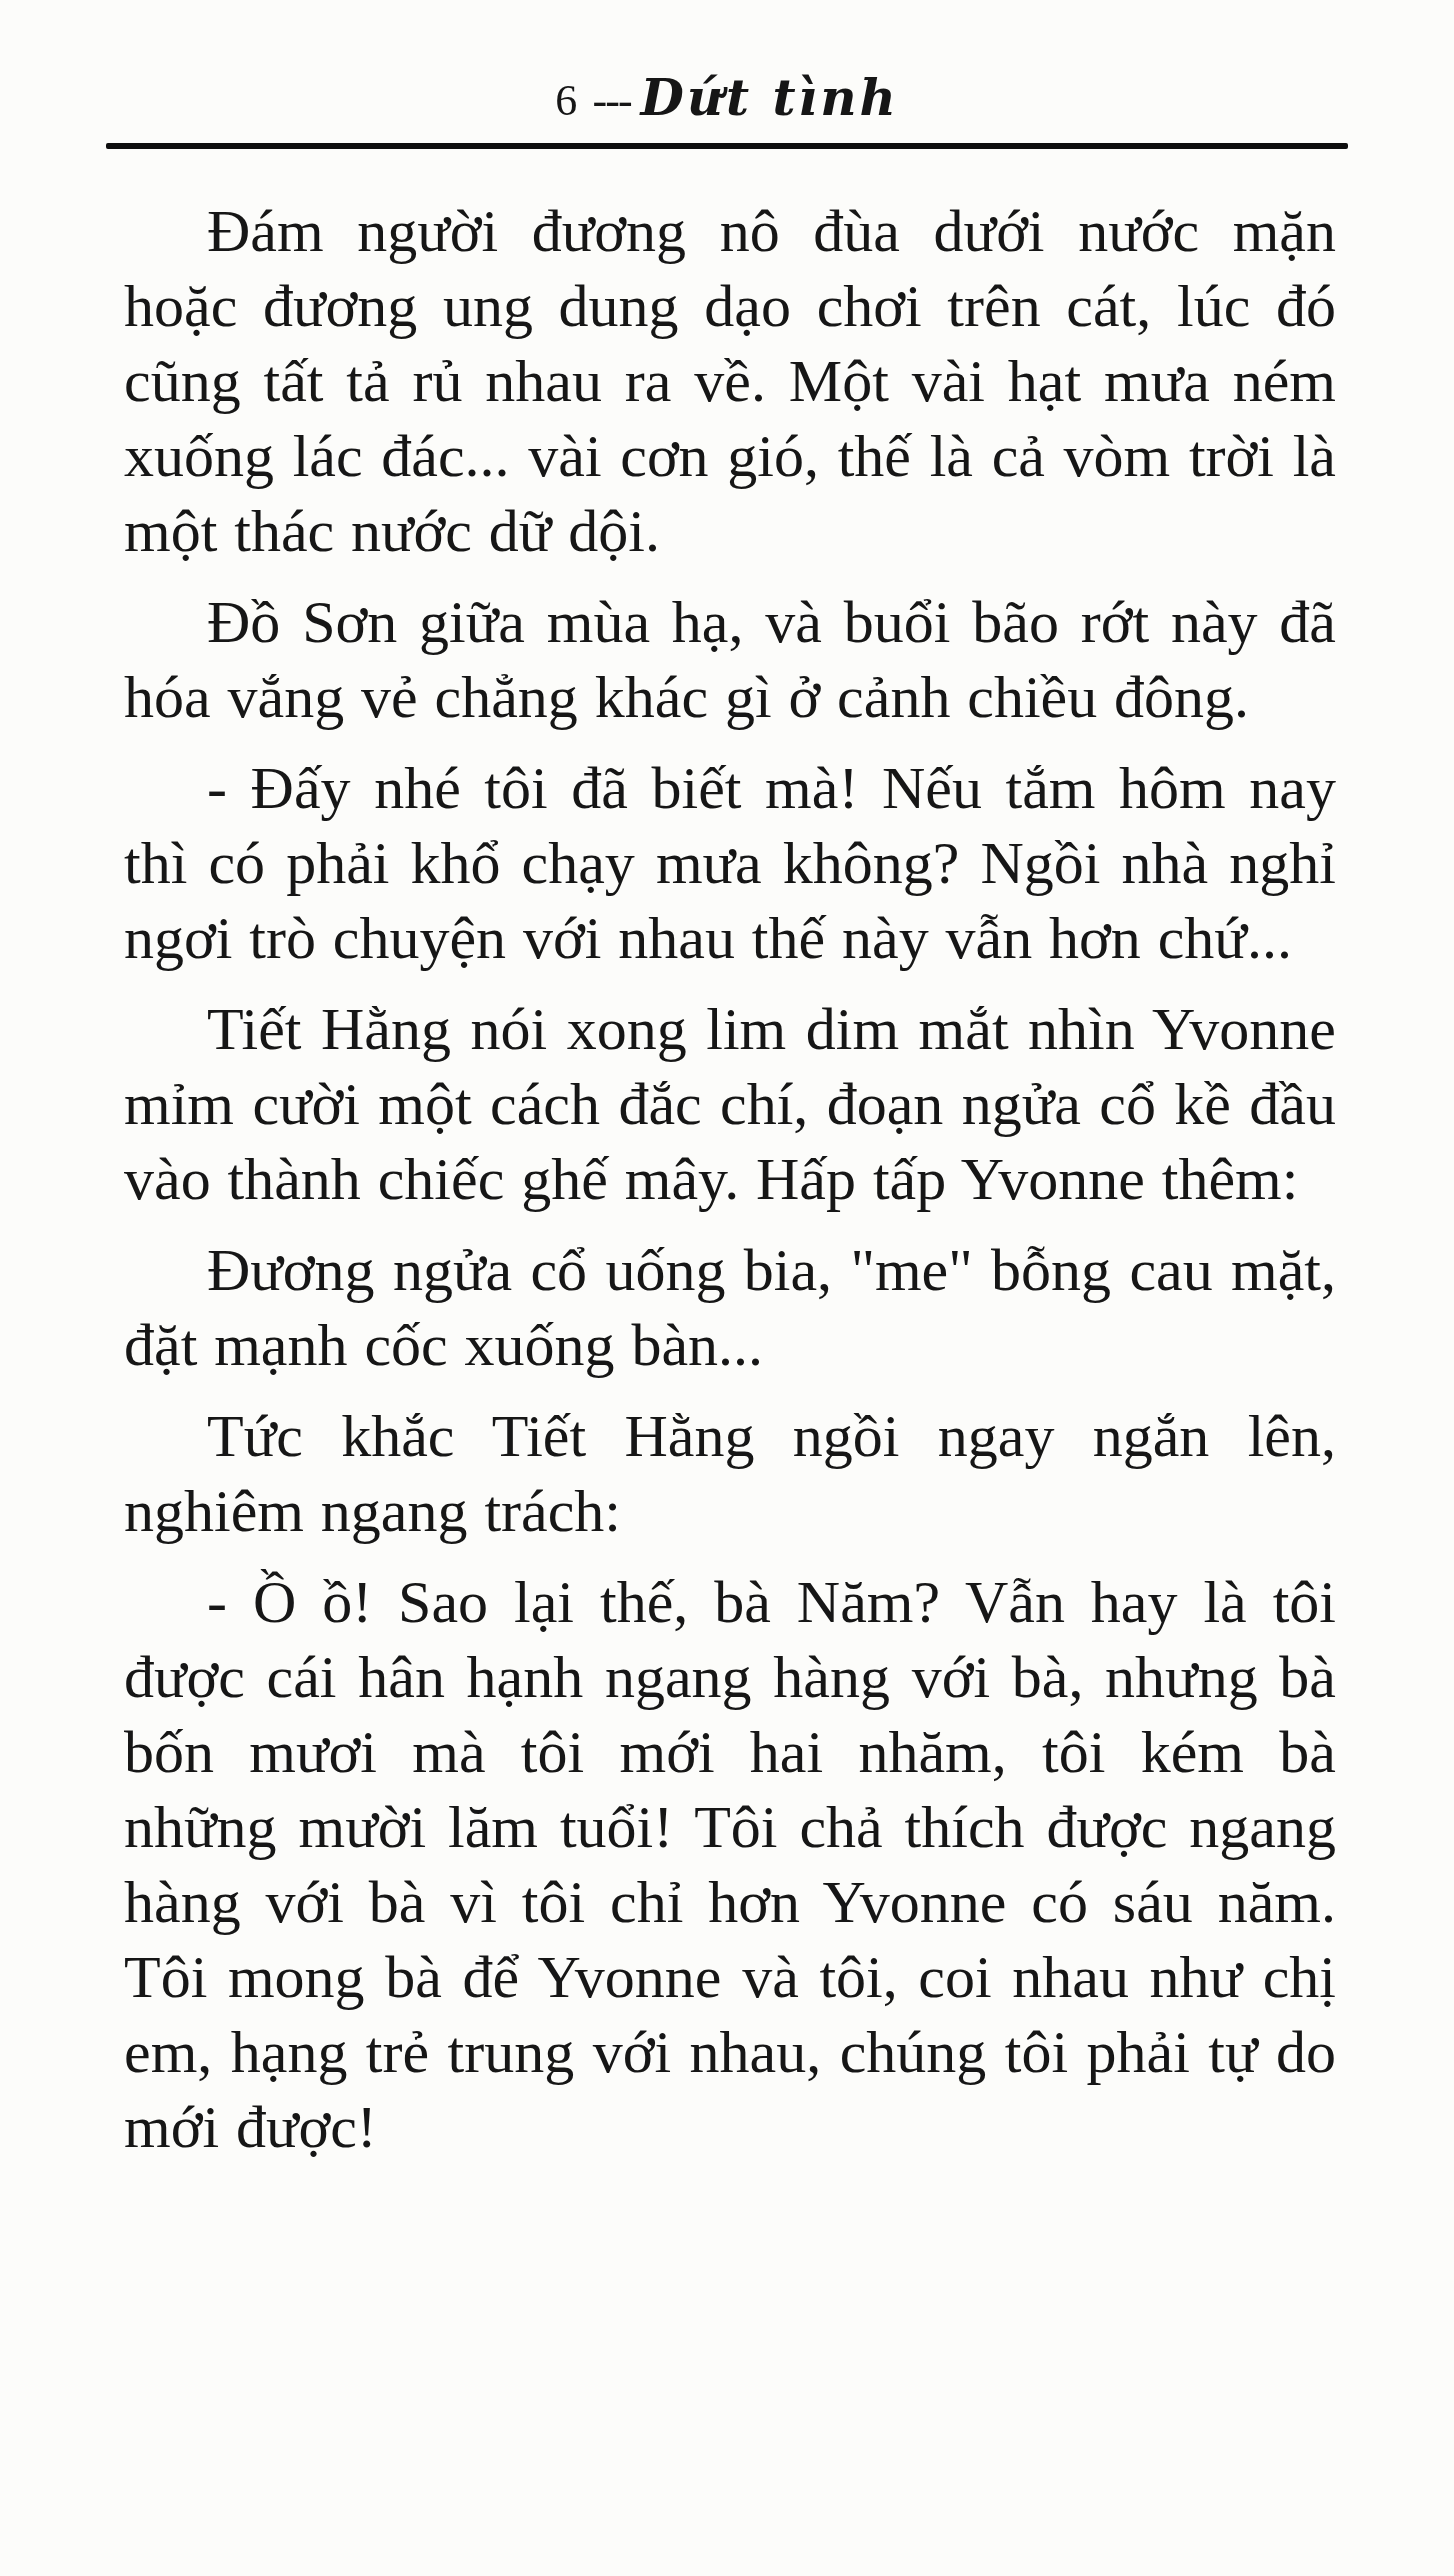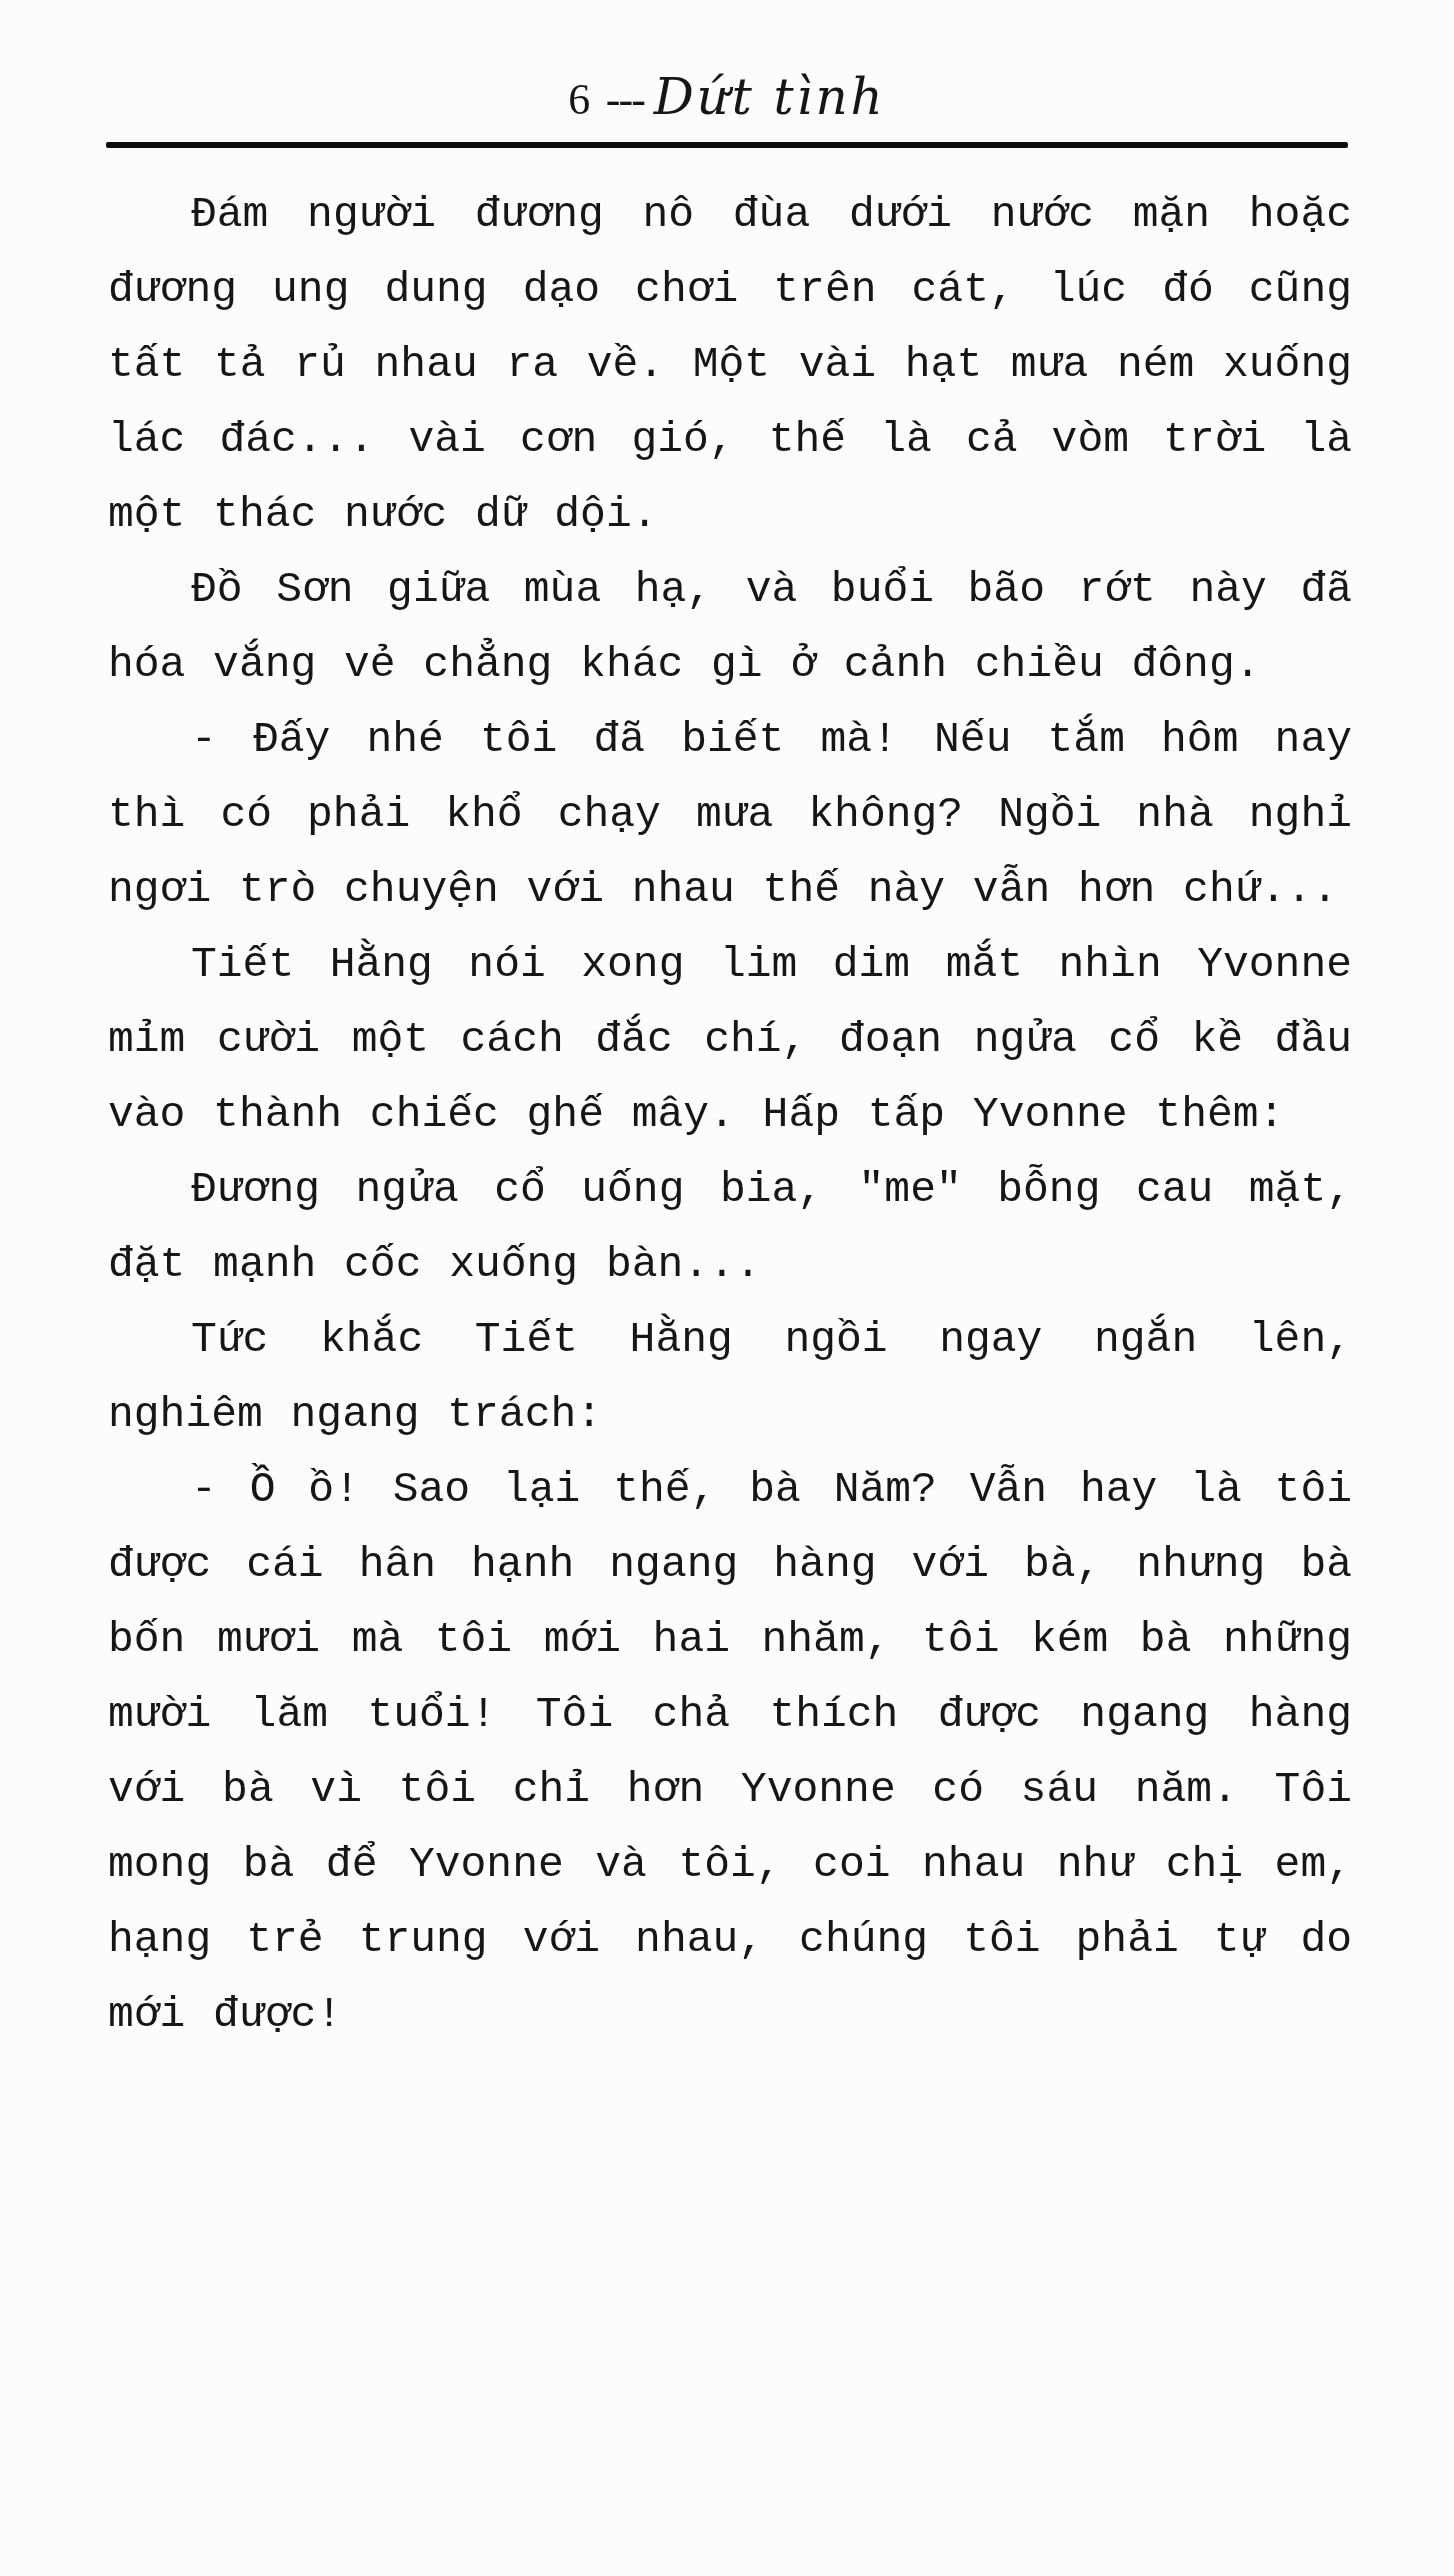--- a/index.html
+++ b/index.html
@@ -28,42 +28,41 @@
     letter-spacing: 1.9px;
   }
   .header-separator {
     font-size: 44px;
     margin: 0 9.7px 0 13.5px;
     letter-spacing: -1.9px;
   }
   .book-title {
     font-size: 50px;
     font-style: italic;
-    font-weight: normal;
+    font-weight: bold;
     font-family: "DejaVu Serif", serif;
     letter-spacing: 2.9px;
   }
   .header-rule {
     width: 1242px;
     height: 6.8px;
     background: #0e0e0e;
     margin: 15.5px auto 0 auto;
     border-radius: 1.9px;
   }
   .page-body {
     padding: 29px 102px 0 108px;
   }
   .page-body p {
-    margin: 0;
+    margin: 16px;
     text-align: justify;
     text-indent: 83px;
-    font-size: 43px;
+    font-size: 60px;
     line-height: 75px;
     word-spacing: 1.9px;
-    font-family: Liberation Mono, monospace;
   }
 </style>
 </head>
 <body>
 
 <div class="page">
 
   <header class="page-header">
     <span class="page-number">6</span><span class="header-separator">---</span><span class="book-title">Dứt tình</span>
   </header>

